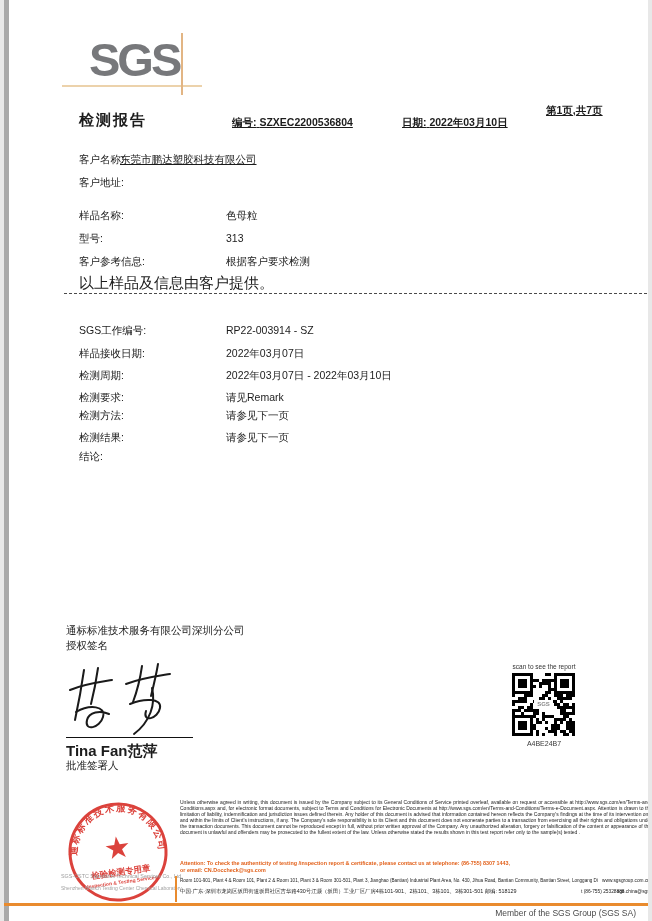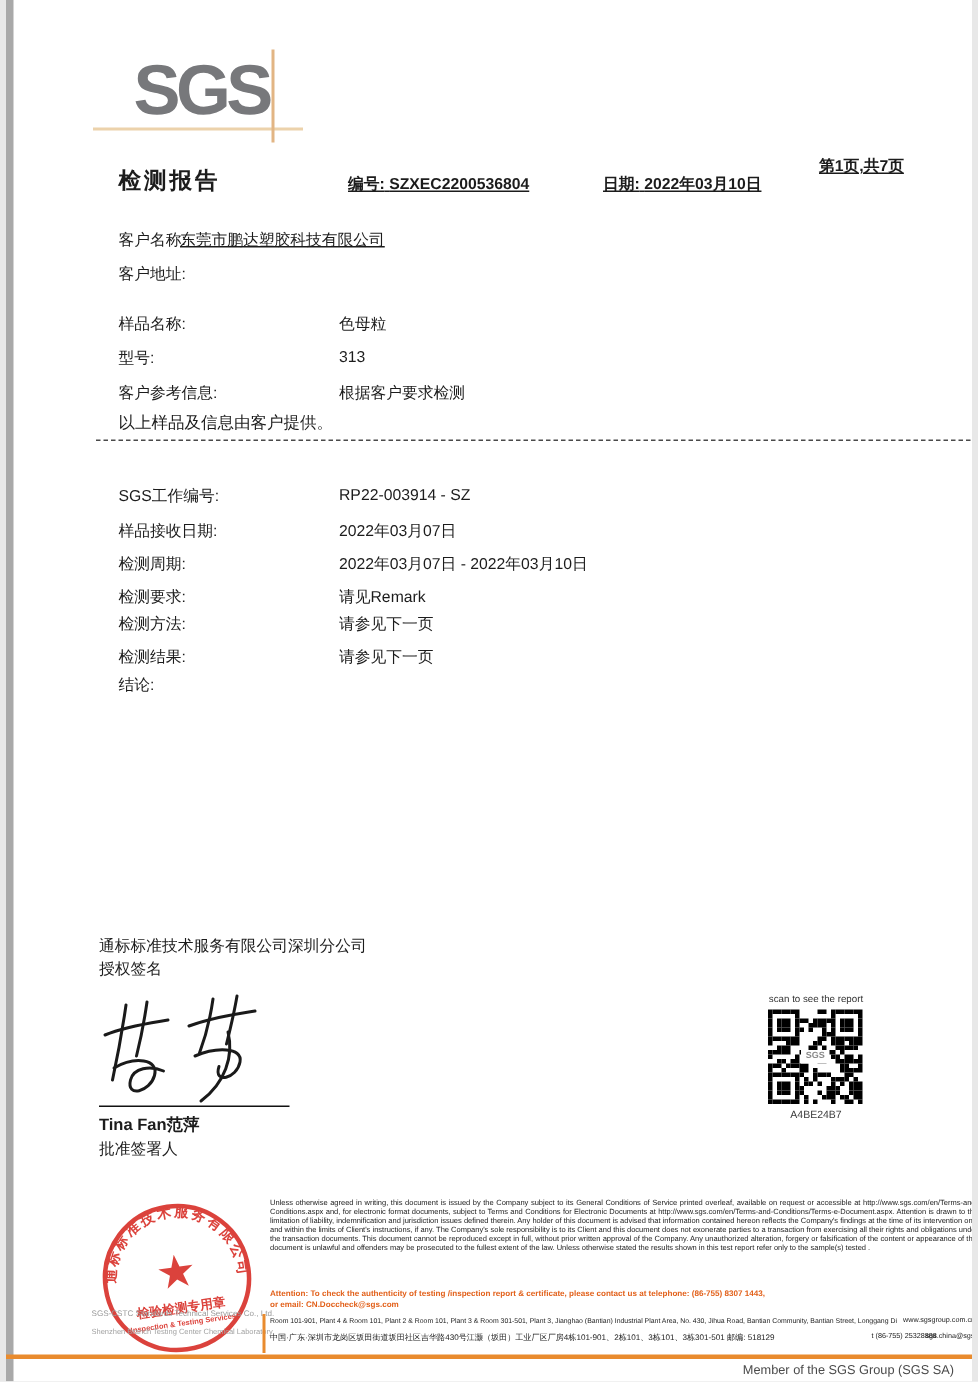--- a/index.html
+++ b/index.html
@@ -18,29 +18,29 @@
   
   .doc-title{left:75px;top:111px;font-size:15px;font-weight:bold;letter-spacing:2px;}
   .hdr{font-size:10.5px;font-weight:600;white-space:nowrap;text-decoration:underline;}
   .hdr-no{left:228px;top:116px;}
   .hdr-date{left:398px;top:116px;}
   .hdr-page{left:542px;top:104px;}
   
   .row-label{position:absolute;left:75px;font-size:10.5px;font-weight:400;white-space:nowrap;}
   .row-value{position:absolute;font-size:10.5px;white-space:nowrap;}
   .v1{left:116px;text-decoration:underline;} .v2{left:222px;}
-  .note{left:75px;top:274px;font-size:11px;}
+  .note{left:75px;top:274px;font-size:15px;}
   .dash-sep{left:60px;top:293px;width:588px;height:0;border-top:1px dashed #4a4a4a;}
   .conclusion{left:222px;top:448px;width:430px;font-size:10.5px;line-height:17.6px;}
   
   .sign-company{left:62px;top:624px;font-size:10.5px;}
   .sign-auth{left:62px;top:639px;font-size:10.5px;}
   .sig-svg{left:58px;top:658px;}
   .sig-line{left:62px;top:737px;width:127px;height:0;border-top:1.5px solid #111;}
-  .sig-name{left:62px;top:742px;font-size:11px;font-weight:600;}
+  .sig-name{left:62px;top:742px;font-size:15px;font-weight:600;}
   .sig-title{left:62px;top:759px;font-size:10.5px;}
   
   .qr-caption{left:492px;top:663px;width:96px;text-align:center;font-size:6.5px;color:#333;}
   .qr-box{left:506px;top:671px;width:67px;height:67px;background:#fff;padding:0;}
   .qr-modules{position:absolute;left:2px;top:2px;display:grid;
     grid-template-columns:repeat(21,3px);grid-auto-rows:3px;}
   .qm{background:#000;}
   .qr-center{position:absolute;left:24px;top:29px;width:19px;height:9px;background:#fff;
     font-size:6px;font-weight:bold;color:#8a8a8a;text-align:center;line-height:9px;letter-spacing:0;}
   .qr-code-label{left:492px;top:740px;width:96px;text-align:center;font-size:7px;color:#3a3a3a;}

